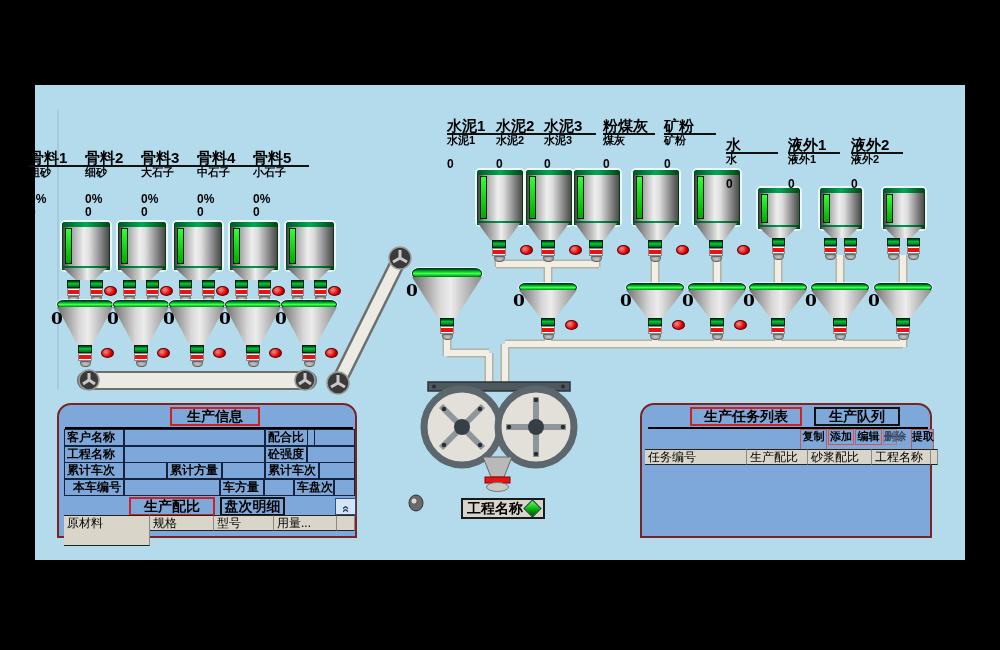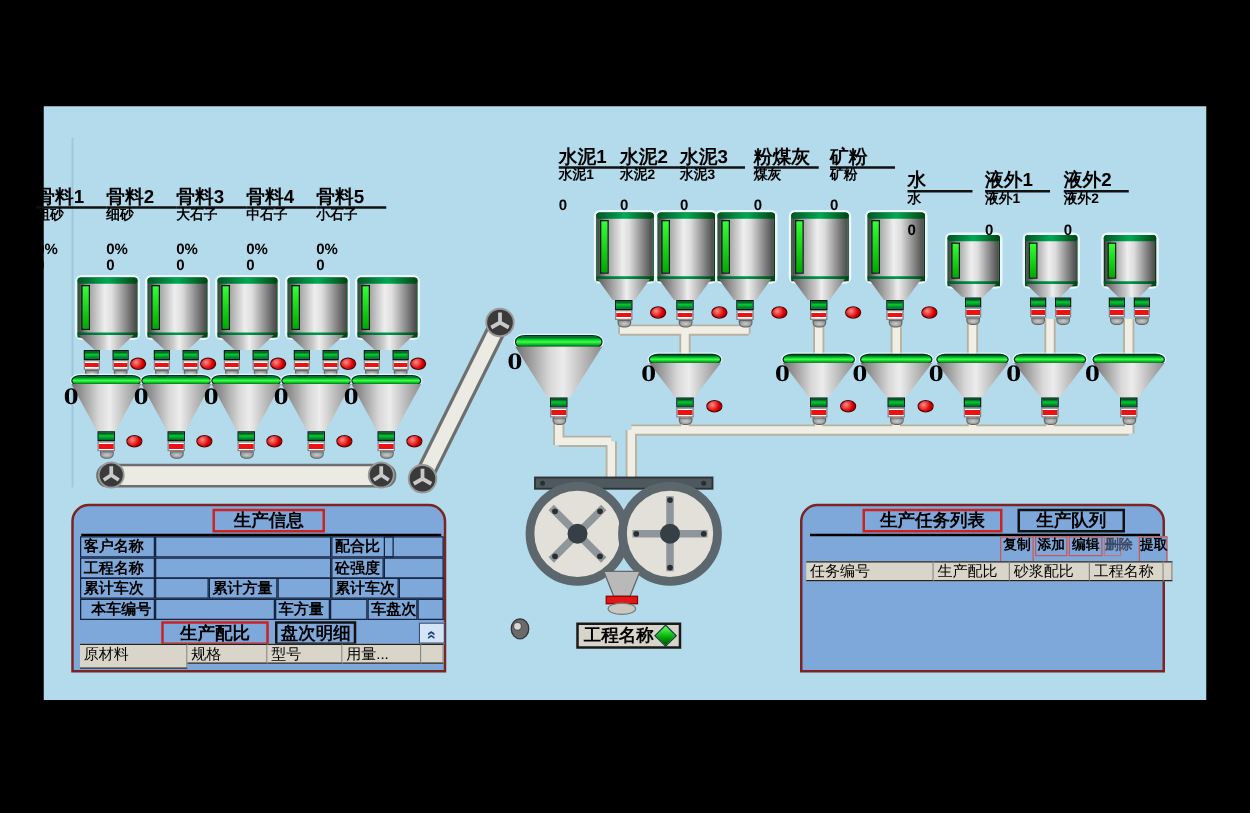--- a/index.html
+++ b/index.html
@@ -165,21 +165,21 @@
           <div class="tcell" style="position: absolute; left: 205px; top: 73.5px; width: 30px; height: 17px;"></div>
           <div class="tcell" style="position: absolute; left: 235px; top: 73.5px; width: 40px; height: 17px;">车盘次</div>
           <div class="tcell" style="position: absolute; left: 275px; top: 73.5px; width: 21px; height: 17px;"></div>
         </div>
     <div class="tabbox active" style="left:70px;top:92px;width:86px;">生产配比</div>
     <div class="tabbox" style="left:161px;top:92px;width:65px;">盘次明细</div>
     <div class="chev" style="left:276px;top:93px;">
       <span>«</span>
     </div>
     <div id="infoHeader">
-          <div class="hcell" style="position: absolute; left: 5px; top: 110px; width: 86px; height: 20px;">原材料</div>
+          <div class="hcell" style="position: absolute; left: 5px; top: 110px; width: 86px; height: 31px;">原材料</div>
           <div class="hcell" style="position: absolute; left: 91px; top: 110px; width: 64px; height: 16px;">规格</div>
           <div class="hcell" style="position: absolute; left: 155px; top: 110px; width: 60px; height: 16px;">型号</div>
           <div class="hcell" style="position: absolute; left: 215px; top: 110px; width: 63px; height: 16px;">用量...</div>
           <div class="hcell" style="position: absolute; left: 278px; top: 110px; width: 18px; height: 16px;"></div>
         </div>
   </div>
 
   <div class="panel" id="rightPanel" style="left:605px;top:318px;width:292px;height:135px;">
     <div class="tabbox active" style="left:48px;top:2px;width:112px;">生产任务列表</div>
     <div class="tabbox" style="left:172px;top:2px;width:86px;">生产队列</div>

